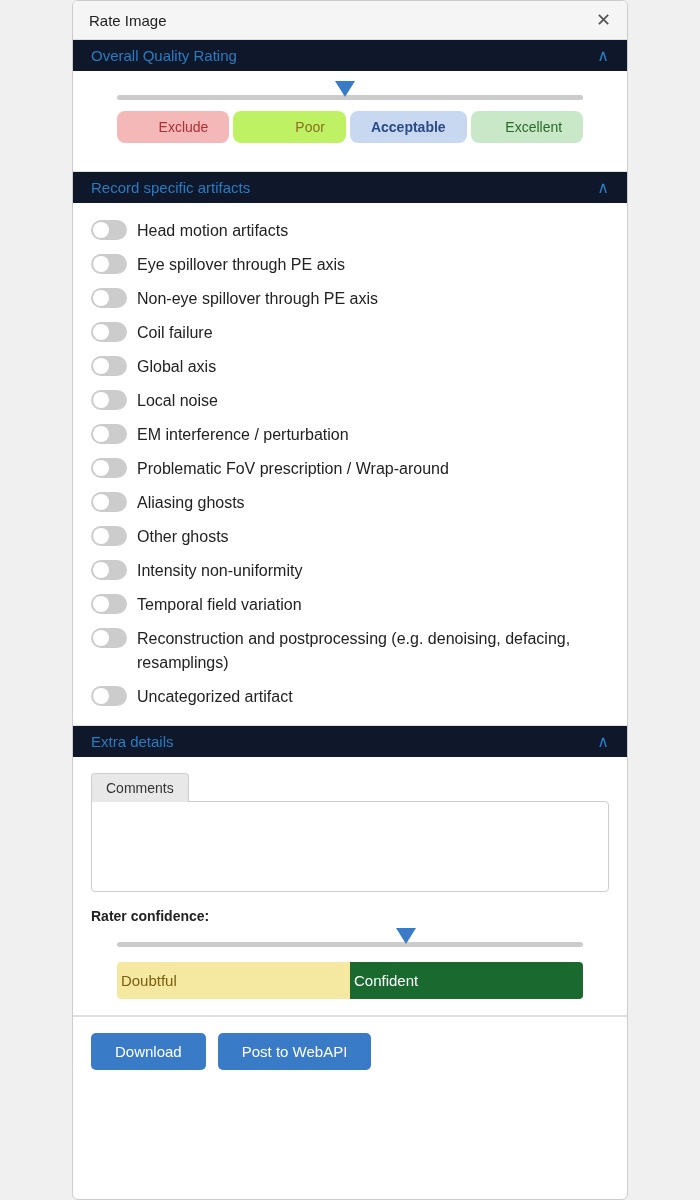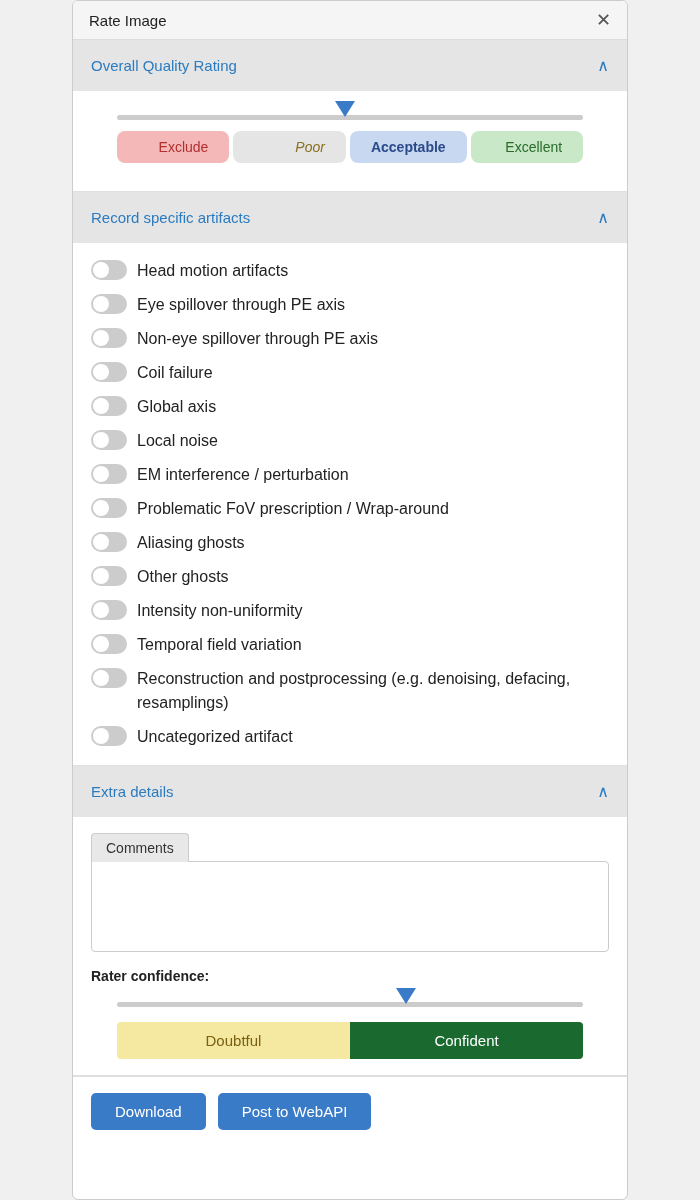--- a/index.html
+++ b/index.html
@@ -40,22 +40,22 @@
       cursor: pointer;
       color: #555;
       background: none;
       border: none;
       line-height: 1;
     }
     .section-header {
       display: flex;
       justify-content: space-between;
       align-items: center;
-      padding: 16px 18px;
-      background: #e5e5e5;
+      padding: 6px 18px;
+      background: #0f172a;
     }
     .section-header-title {
       color: #2a7bc0;
       font-size: 15px;
       font-weight: 500;
     }
     .chevron {
       color: #2a7bc0;
       font-size: 16px;
     }
@@ -104,21 +104,21 @@
     }
     .quality-label {
       flex: 1;
       text-align: right;
       padding: 8px 21px;
       border-radius: 8px;
       font-size: 14px;
       font-weight: 400;
     }
     .label-exclude { background: #f5b8b8; color: #b03030; }
-    .label-poor { background: #e5e5e5; color: #8a7020; font-style: italic; }
+    .label-poor { background: #bef264; color: #8a7020; }
     .label-acceptable { background: #c8d8f0; color: #2a4a8a; font-weight: 600; }
     .label-excellent { background: #c8e8c8; color: #2a6a2a; }
 
     
     .artifact-list {
       display: flex;
       flex-direction: column;
       gap: 10px;
     }
     .artifact-item {
@@ -214,21 +214,20 @@
       top: -6px;
     }
     .confidence-labels {
       display: flex;
       width: 90%;
       margin: 0 auto;
       gap: 0;
     }
     .confidence-label {
       flex: 1;
-      text-align: center;
       padding: 10px 4px;
       font-size: 15px;
     }
     .label-doubtful { background: #f5e8a0; color: #7a6010; border-radius: 4px 0 0 4px; }
     .label-confident { background: #1a6a30; color: #fff; border-radius: 0 4px 4px 0; font-weight: 500; }
 
     
     .footer-buttons {
       display: flex;
       gap: 12px;

